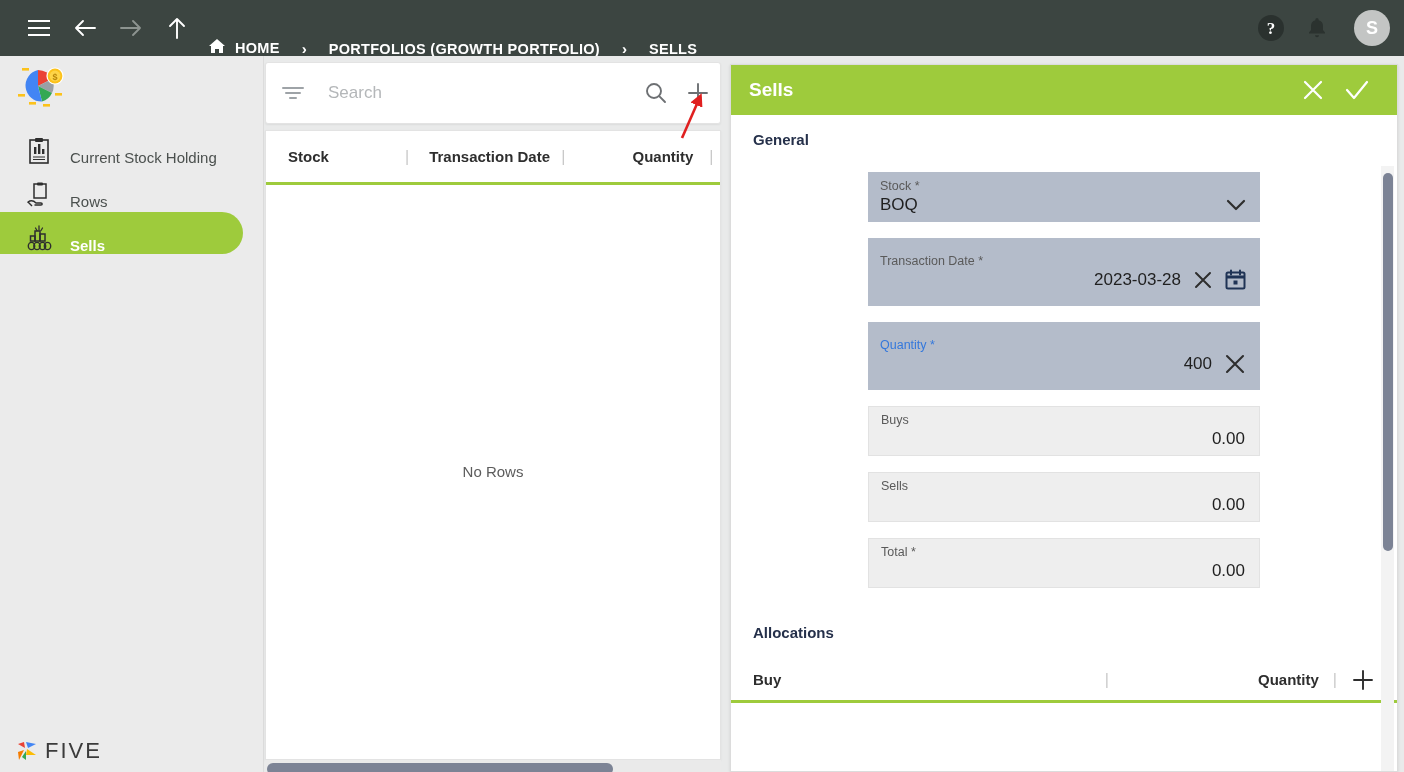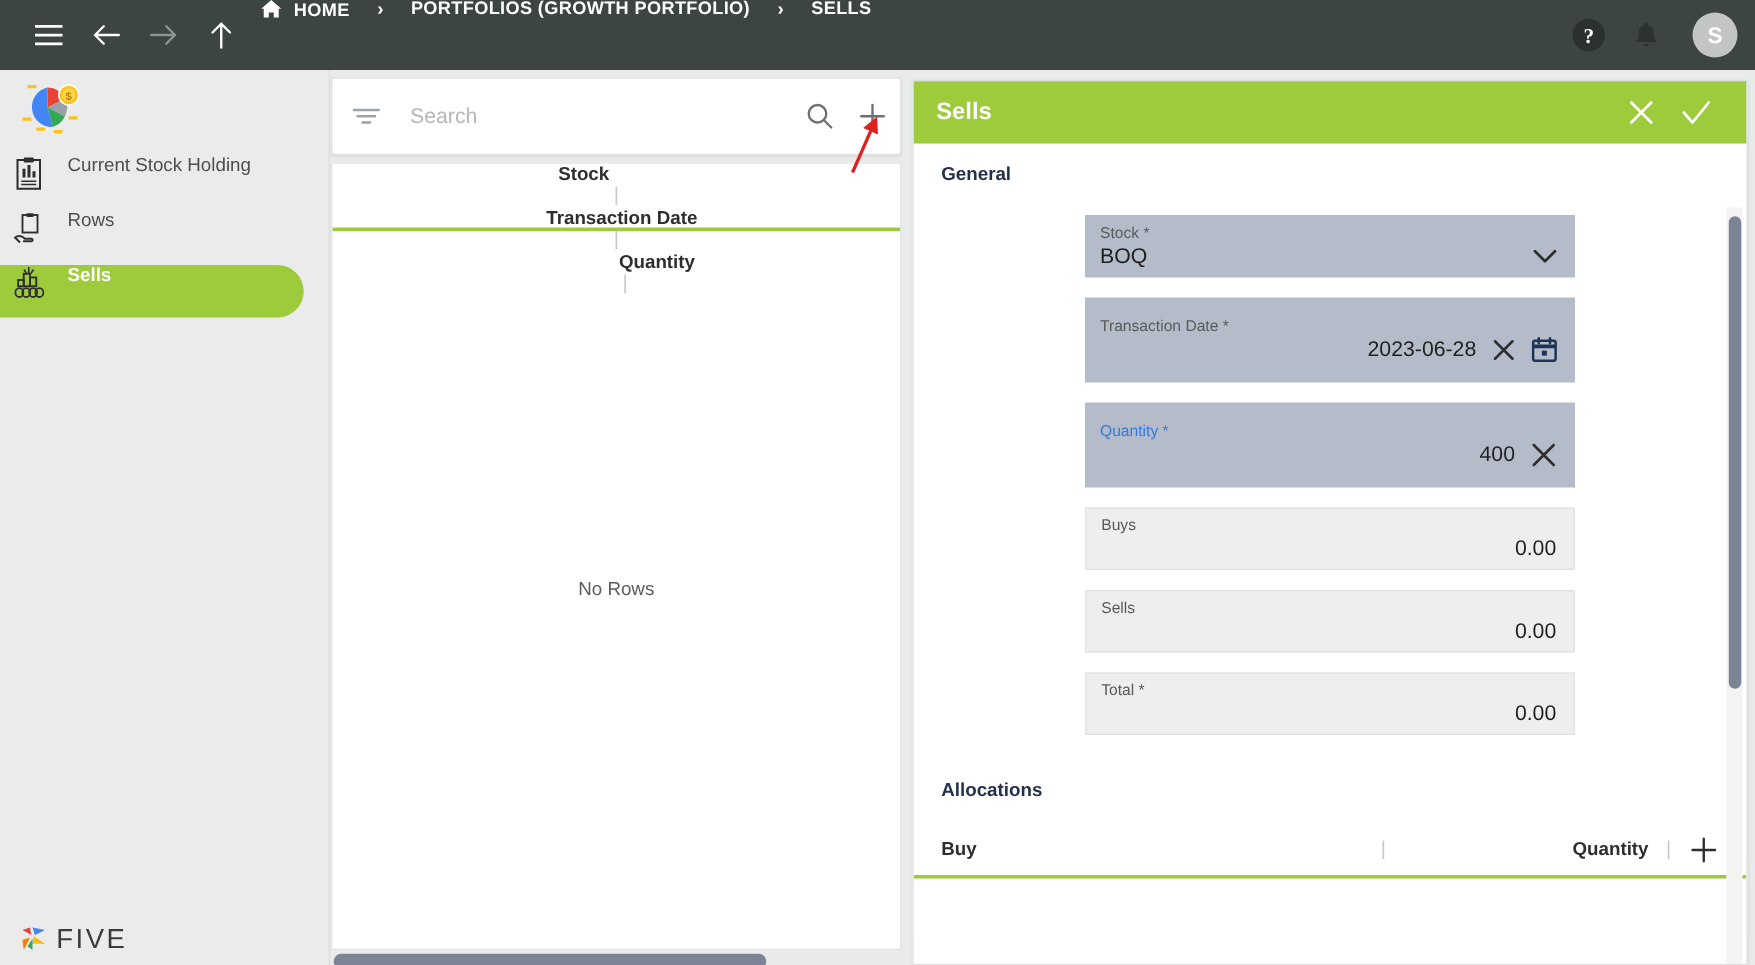--- a/index.html
+++ b/index.html
@@ -23,21 +23,21 @@
     display: flex; align-items: center;
   }
   .tb-icon {
     width: 46px; height: 56px;
     display: flex; align-items: center; justify-content: center;
     color: #ffffff;
   }
   .tb-icon svg { display: block; }
   .hamburger { margin-left: 16px; }
   .crumbs {
-    display: flex; align-items: flex-start; height: 58px;
+    display: flex; align-items: flex-end; height: 58px;
     margin-left: 6px;
   }
   .crumb {
     color: #ffffff;
     font-size: 14.5px;
     font-weight: bold;
     letter-spacing: .3px;
     display: flex; align-items: center; gap: 9px;
     padding: 0 2px;
   }
@@ -73,22 +73,22 @@
     border-right: 1px solid #dcdcdc;
   }
   .brandlogo {
     position: absolute; left: 16px; top: 8px;
     width: 52px; height: 48px;
   }
   .nav { position: absolute; top: 68px; left: 0; width: 264px; }
   .nav-item {
     position: relative;
     height: 42px; margin-bottom: 2px;
-    display: flex; align-items: flex-start;
-    padding-left: 6px;
+    display: flex; align-items: flex-end;
+    padding-left: 22px;
     color: #4b504e; font-size: 15px;
     cursor: pointer;
   }
   .nav-item .nav-ico {
     width: 34px; height: 30px;
     display: flex; align-items: center; justify-content: center;
     margin-right: 14px;
   }
   .nav-item.active {
     background: #9ecb3c;
@@ -139,21 +139,21 @@
     position: absolute; left: 1px; top: 74px;
     width: 456px; height: 630px;
     background: #ffffff;
     border: 1px solid #e3e3e3;
     box-shadow: 0 1px 2px rgba(0,0,0,.06);
   }
   .grid-head {
     position: relative;
     height: 54px;
     border-bottom: 3px solid #9ecb3c;
-    display: flex; align-items: center; flex-direction: column;
+    display: flex; align-items: center;
   }
   .gh-cell {
     font-size: 15px; font-weight: bold; color: #2e2e2e;
     display: flex; align-items: center;
     height: 54px;
   }
   .gh-sep { color: #c9c9c9; font-size: 16px; padding: 0 2px; }
   .no-rows {
     position: absolute; top: 0; left: 0; right: 0; bottom: 0;
     display: flex; align-items: center; justify-content: center;
@@ -485,21 +485,21 @@
               <svg width="20" height="14" viewBox="0 0 20 14">
                   <path d="M2 3l8 8 8-8" fill="none" stroke="#2e2e2e" stroke-width="2.2" stroke-linecap="round" stroke-linejoin="round"></path>
                 </svg>
             </span>
           </div>
         </div>
 
         <div class="field grey tall">
           <span class="f-label">Transaction Date *</span>
           <div class="f-row">
-            <span class="f-value right">2023-06-28</span>
+            <span class="f-value right">2023-03-28</span>
             <span class="f-ico">
               <svg width="20" height="20" viewBox="0 0 20 20">
                   <g stroke="#2e2e2e" stroke-width="2" stroke-linecap="round">
                     <path d="M3 3l14 14M17 3L3 17"></path>
                   </g>
                 </svg>
             </span>
             <span class="f-ico">
               <svg width="21" height="21" viewBox="0 0 21 21">
                   <rect x="1.5" y="3.5" width="18" height="16" rx="1.5" fill="none" stroke="#1f3355" stroke-width="2"></rect>

